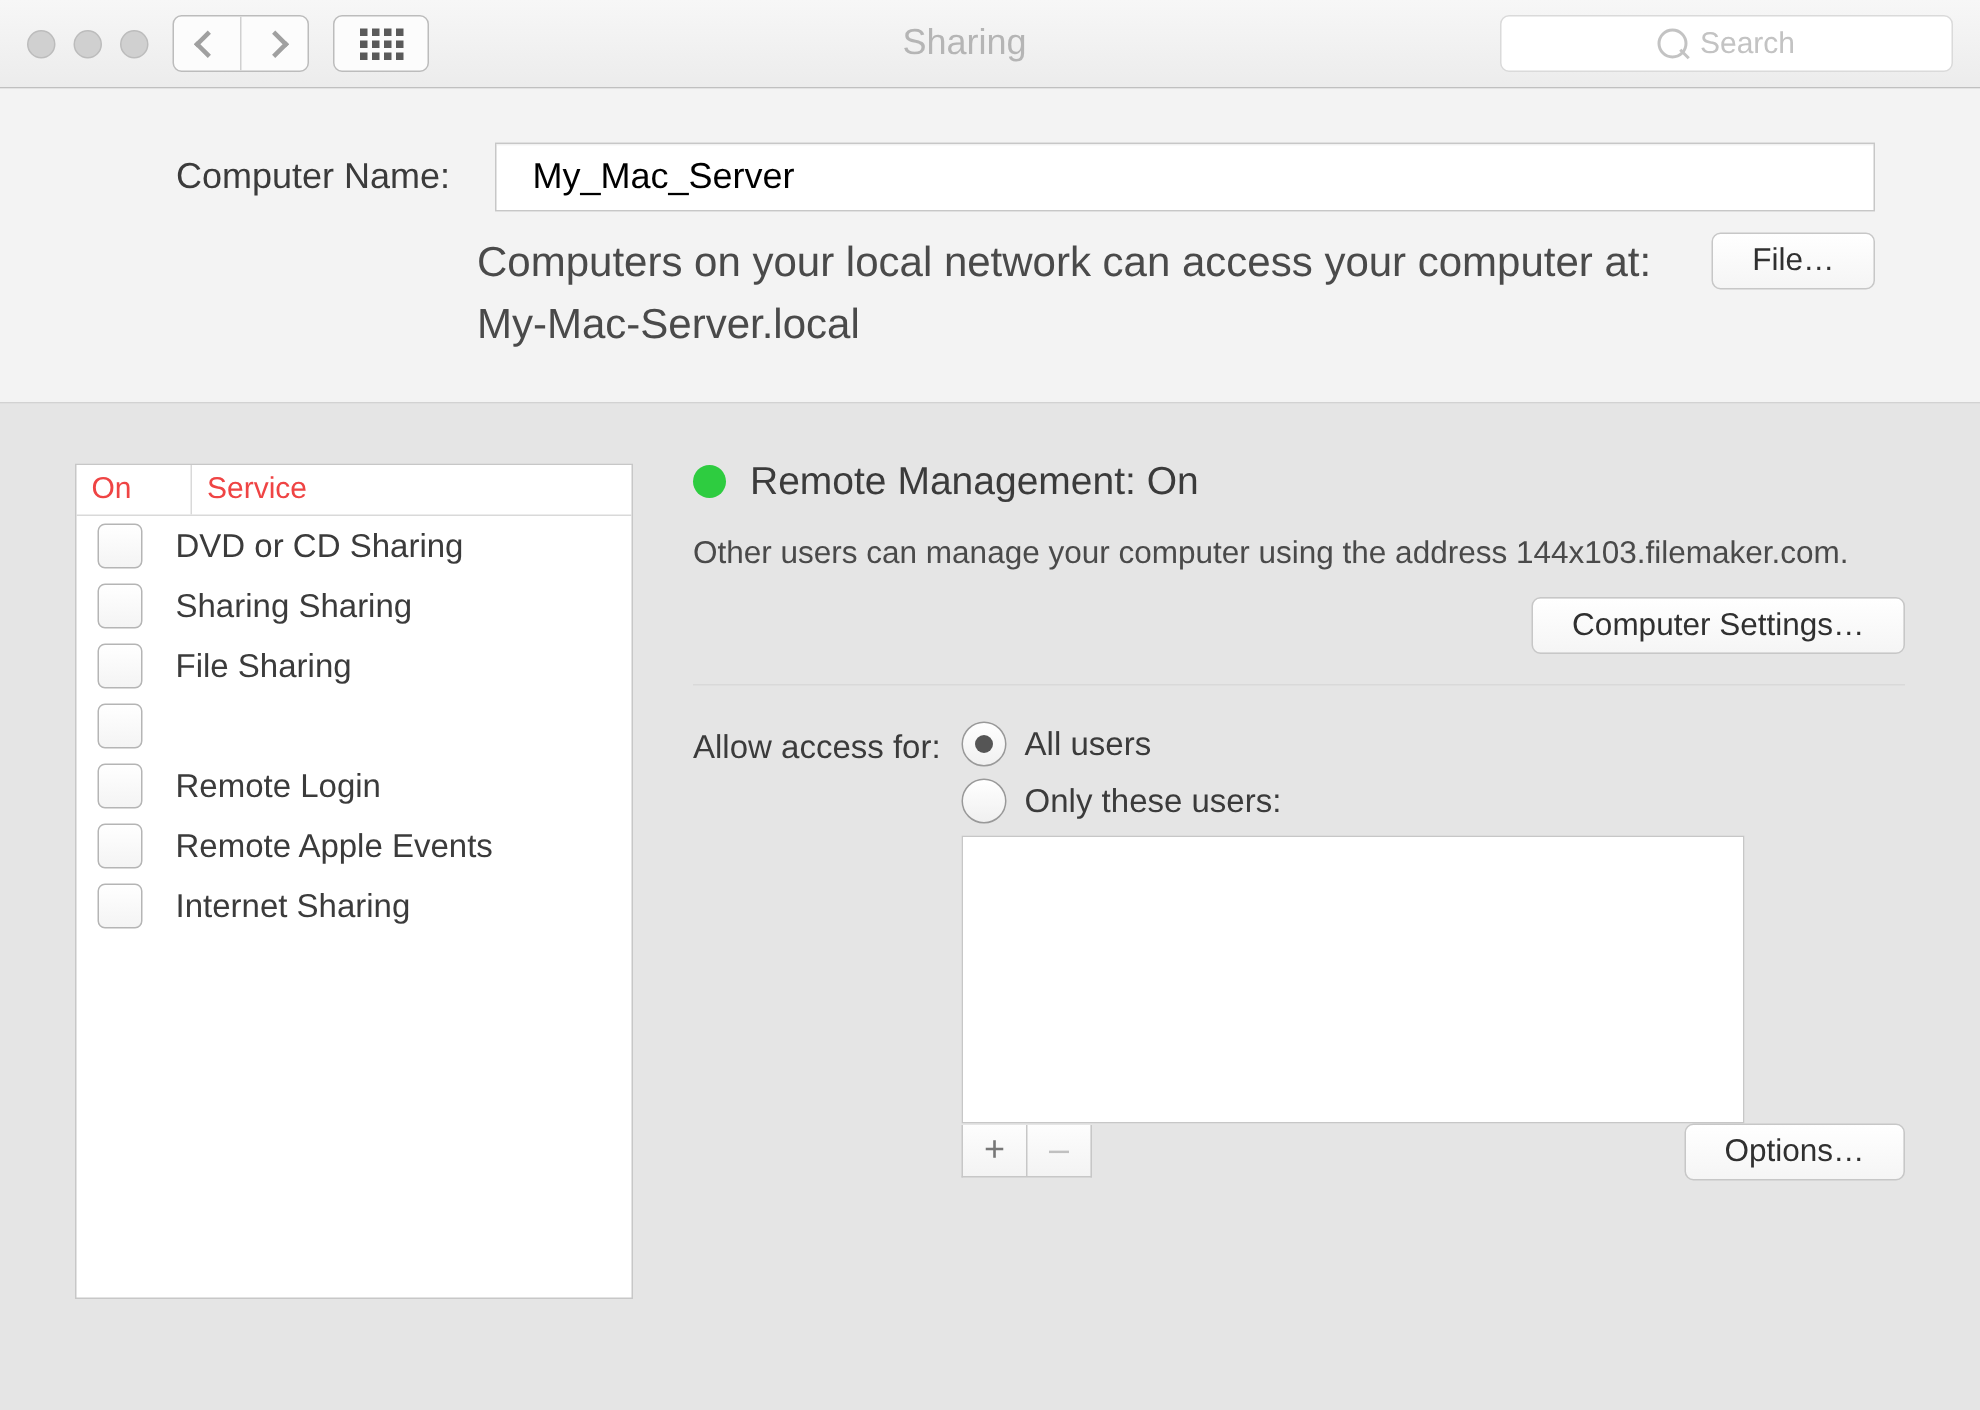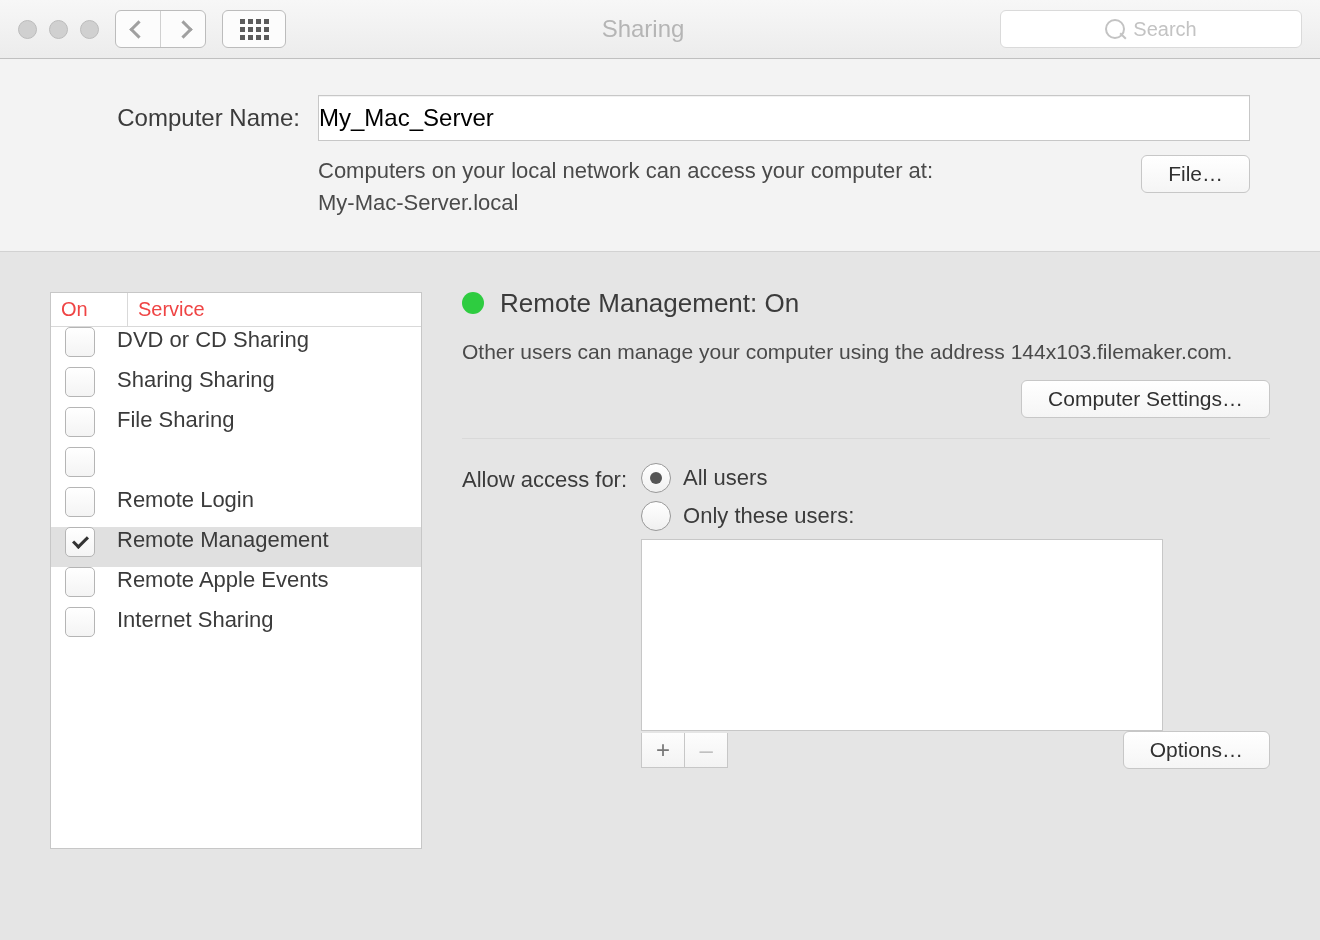--- a/index.html
+++ b/index.html
@@ -51,45 +51,45 @@
   }
   .search-icon{width:16px;height:16px;border:2px solid #c3c3c3;border-radius:50%;position:relative;}
   .search-icon::after{content:"";position:absolute;width:8px;height:2px;background:#c3c3c3;top:14px;left:12px;transform:rotate(45deg);}
 
   
   .upper{
     background:var(--bg-top);
     border-bottom:1px solid #d2d2d2;
     padding:36px 70px 32px 70px;
   }
-  .name-row{display:flex;align-items:center;gap:18px;}
+  .name-row{display:flex;align-items:center;gap:30px;}
   .label-right{width:230px;text-align:right;font-size:24px;}
   .text-input{
     flex:1;height:44px;border:1px solid var(--border);background:#fff;
-    border-radius:0;font-size:24px;padding:0 0;box-shadow:inset 0 1px 0 rgba(0,0,0,.05);
+    border-radius:0;font-size:24px;padding:0 24px;box-shadow:inset 0 1px 0 rgba(0,0,0,.05);
   }
   .sub-row{display:flex;align-items:flex-start;margin-top:14px;}
-  .sub-text{margin-left:248px;font-size:22px;line-height:1.45;color:#4a4a4a;flex:1;}
+  .sub-text{margin-left:248px;font-size:28px;line-height:1.45;color:#4a4a4a;flex:1;}
   .mac-btn{
     background:linear-gradient(#ffffff,#f5f5f5);
     border:1px solid #c7c7c7;border-radius:6px;
     height:38px;padding:0 26px;font-size:21px;color:#303030;
     font-family:inherit;cursor:pointer;
   }
   
   .content{display:flex;gap:40px;padding:40px 50px 30px 50px;box-sizing:border-box;height:calc(940px - 58px - 212px);}
   .service-table{
     width:370px;height:555px;background:#fff;border:1px solid var(--border);
     display:flex;flex-direction:column;
   }
   .service-header{display:flex;border-bottom:1px solid var(--border-light);font-size:20px;color:#ef4444;}
   .service-header .col-on{width:66px;padding:5px 0 5px 10px;border-right:1px solid var(--border-light);}
   .service-header .col-service{padding:5px 0 5px 10px;flex:1;}
   .service-rows{flex:1;overflow:auto;}
-  .service-row{display:flex;align-items:flex-start;height:40px;font-size:22px;}
+  .service-row{display:flex;align-items:center;height:40px;font-size:22px;}
   .service-row.selected{background:#e0e0e0;}
   .service-row .chk{width:28px;height:28px;border:1px solid #b5b5b5;border-radius:5px;margin-left:14px;margin-right:22px;display:flex;align-items:center;justify-content:center;background:linear-gradient(#ffffff,#f4f4f4);}
   .service-row .chk.checked::after{content:"";display:block;width:6px;height:12px;border:solid #333;border-width:0 3px 3px 0;transform:rotate(45deg);margin-top:-3px;}
   .service-row .svc-name{flex:1;}
 
   .detail{flex:1;display:flex;flex-direction:column;}
   .status-row{display:flex;align-items:center;gap:16px;font-size:26px;margin-top:-4px;}
   .status-dot{width:22px;height:22px;border-radius:50%;background:var(--status-green);}
   .status-desc{font-size:21px;color:#4a4a4a;margin:18px 0 14px 0;line-height:1.4;}
   .right-btn-row{display:flex;justify-content:flex-end;margin-bottom:20px;}
@@ -183,24 +183,20 @@
           <div class="chk"></div>
           <div class="svc-name">File Sharing</div>
         </div>
         <div class="service-row">
           <div class="chk"></div>
         </div>
         <div class="service-row">
           <div class="chk"></div>
           <div class="svc-name">Remote Login</div>
         </div>
-        <div class="service-row selected">
-          <div class="chk checked"></div>
-          <div class="svc-name">Remote Management</div>
-        </div>
         <div class="service-row">
           <div class="chk"></div>
           <div class="svc-name">Remote Apple Events</div>
         </div>
         <div class="service-row">
           <div class="chk"></div>
           <div class="svc-name">Internet Sharing</div>
         </div>
       </div>
   </div>

